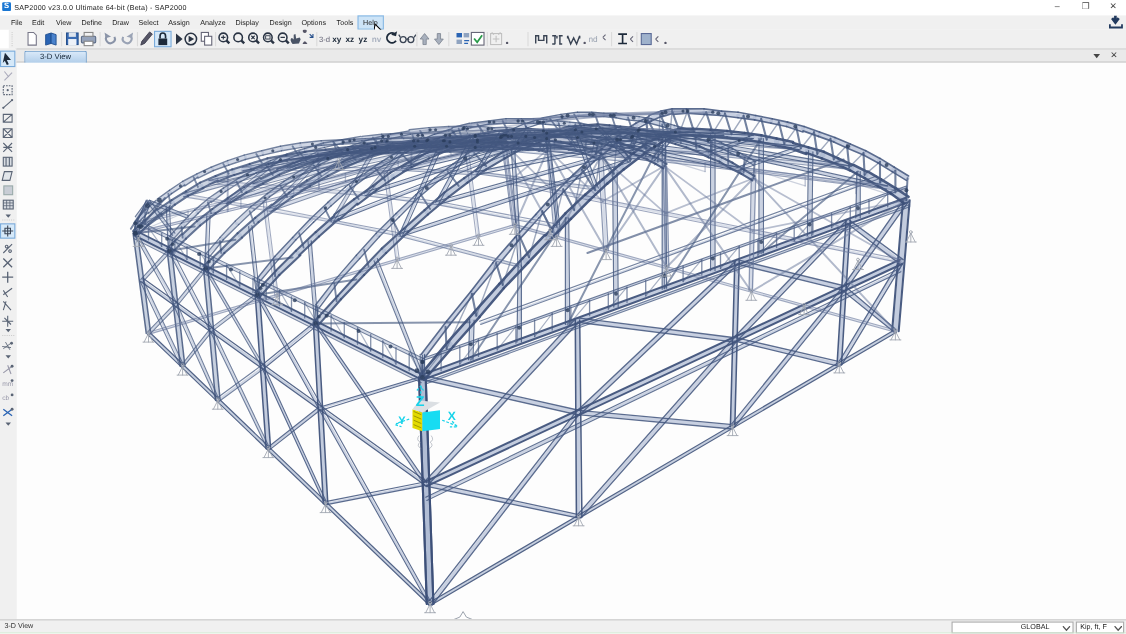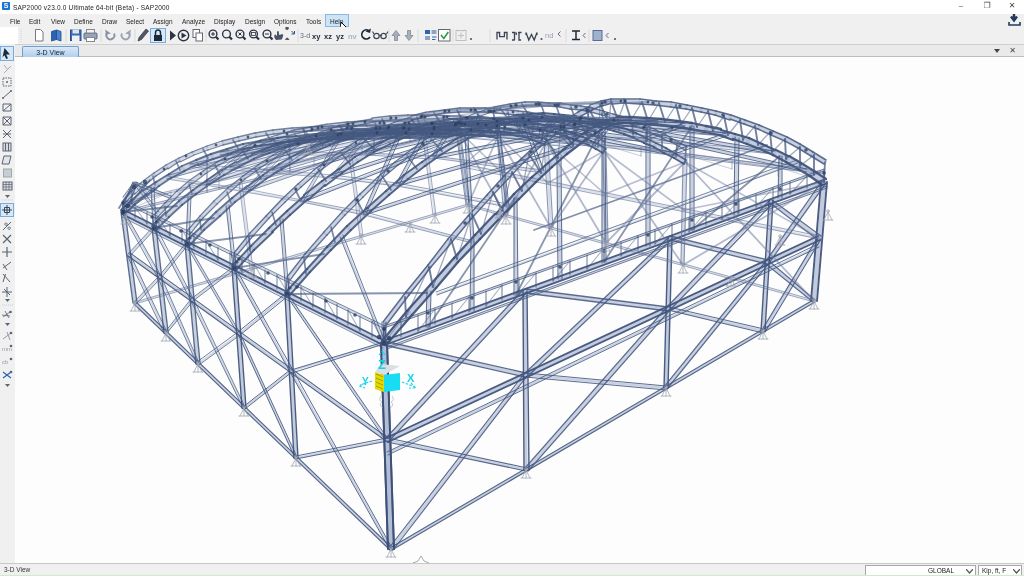--- a/index.html
+++ b/index.html
@@ -2,21 +2,21 @@
 <html><head><meta charset="utf-8"><style>
 *{margin:0;padding:0;box-sizing:border-box}
 body{width:1024px;height:576px;overflow:hidden;font-family:"Liberation Sans",sans-serif;background:#fff;position:relative}
 .titlebar{position:absolute;left:0;top:0;width:1024px;height:14px;background:#fff;font-size:6.5px;color:#222}
 .titlebar .ico{position:absolute;left:2px;top:2px;width:8px;height:8px;background:#1976d2;color:#fff;font-size:7px;font-weight:bold;text-align:center;line-height:8px;border-radius:1px}
 .titlebar .txt{position:absolute;left:13px;top:3.5px;letter-spacing:.2px}
 .winbtn{position:absolute;top:1px;height:12px;color:#444;font-size:8px;text-align:center}
 .menubar{position:absolute;left:0;top:14px;width:1024px;height:13px;background:#f0f0f0;font-size:6.5px;color:#222}
 .menubar span{position:absolute;top:3.5px}
 .helpbox{position:absolute;left:325px;top:0px;width:24px;height:13px;background:#cde4f7;border:1px solid #88b8e4}
-.toolbar{position:absolute;left:18px;top:27px;width:927px;height:17px;background:#f0f0f0}
+.toolbar{position:absolute;left:8px;top:27px;width:927px;height:17px;background:#f0f0f0}
 .tabstrip{position:absolute;left:15px;top:44px;width:1009px;height:13px;background:#eaeaea;border-top:1px solid #d0d0d0;border-bottom:1px solid #bcbcbc}
 .lefttb{position:absolute;left:0;top:44px;width:15px;height:519px;background:#f0f0f0;border-right:1px solid #d8d8d8}
 .tab{position:absolute;left:7px;top:1px;width:57px;height:12px;background:linear-gradient(#d9e9f9,#aecbe8);border:1px solid #6f9fce;border-bottom:none;border-radius:2px 2px 0 0;font-size:7px;color:#123;text-align:center;line-height:11px}
 .viewport{position:absolute;left:15px;top:57px;width:1009px;height:506px;background:#fdfdfd}
 .statusbar{position:absolute;left:0;top:563px;width:1024px;height:13px;background:#f0f0f0;border-top:1px solid #c8c8c8;font-size:6.5px;color:#333}
 .dd{position:absolute;top:1px;height:11px;background:#fff;border:1px solid #a8a8a8;font-size:6.5px;color:#222}
 </style></head><body>
 <div class="titlebar">
  <div class="ico">S</div>
  <div class="txt">SAP2000 v23.0.0 Ultimate 64-bit (Beta) - SAP2000</div>

